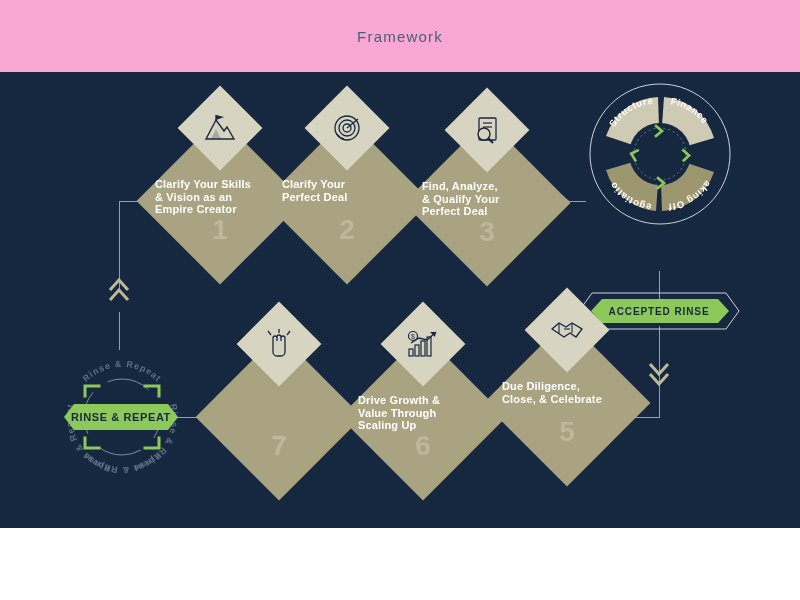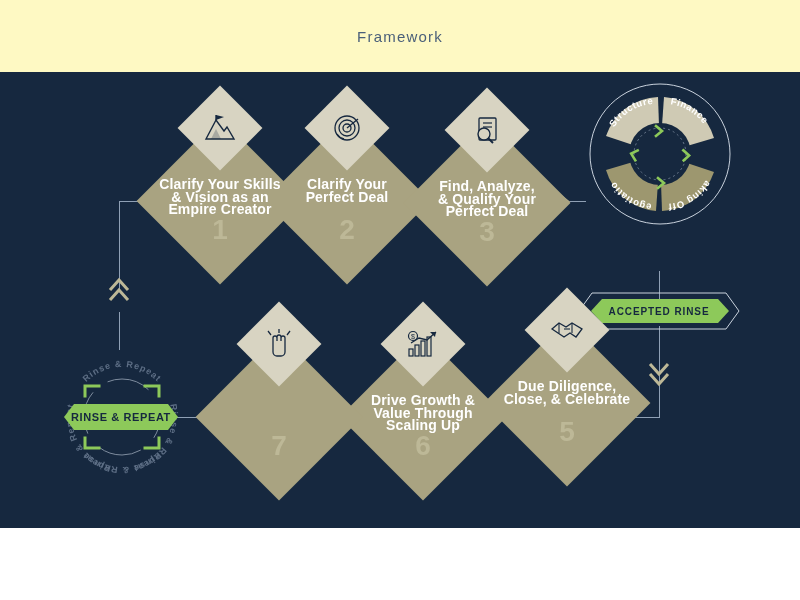--- a/index.html
+++ b/index.html
@@ -7,21 +7,21 @@
   body {
     background:#ffffff;
     font-family:"Liberation Sans", sans-serif;
     overflow:hidden;
   }
   #stage { position:relative; width:800px; height:600px; }
 
   
   #header {
     position:absolute; left:0; top:0; width:800px; height:72px;
-    background:#fef9c3;
+    background:#f9a8d4;
   }
   #page-title {
     position:absolute; left:0; top:28px; width:800px;
     text-align:center;
     font-size:15px; letter-spacing:1.2px;
     color:#4a5f79; font-weight:400;
   }
 
   
   #canvas {
@@ -52,22 +52,22 @@
     display:flex; align-items:center; justify-content:center;
   }
   .node .icon-dia > span {
     transform:rotate(-45deg);
     display:flex; align-items:center; justify-content:center;
     width:40px; height:40px;
   }
   .node .icon-dia svg { display:block; }
   .node .label {
     position:absolute; left:-6px; top:36px; width:130px;
-    text-align:center;
-    font-size:14px; font-weight:bold; line-height:12.5px;
+    text-align:left;
+    font-size:11px; font-weight:bold; line-height:12.5px;
     color:#ffffff; letter-spacing:.15px;
     z-index:3;
   }
   .node .num {
     position:absolute; left:0; top:72px; width:118px;
     text-align:center;
     font-size:28px; font-weight:bold;
     color:#bdb897;
     z-index:3;
   }

